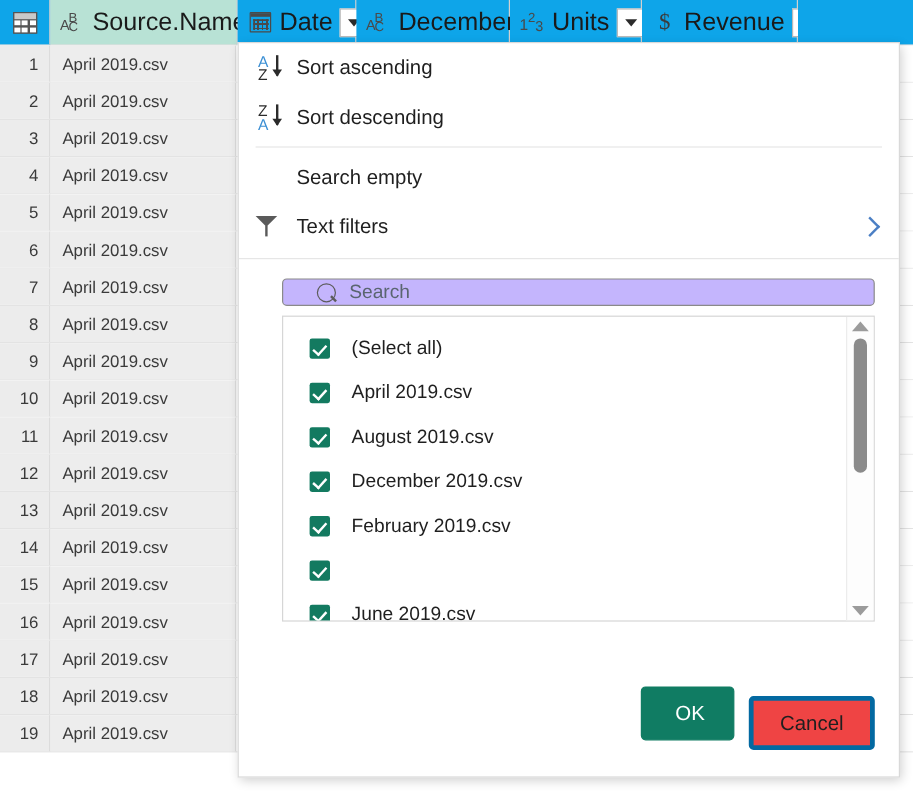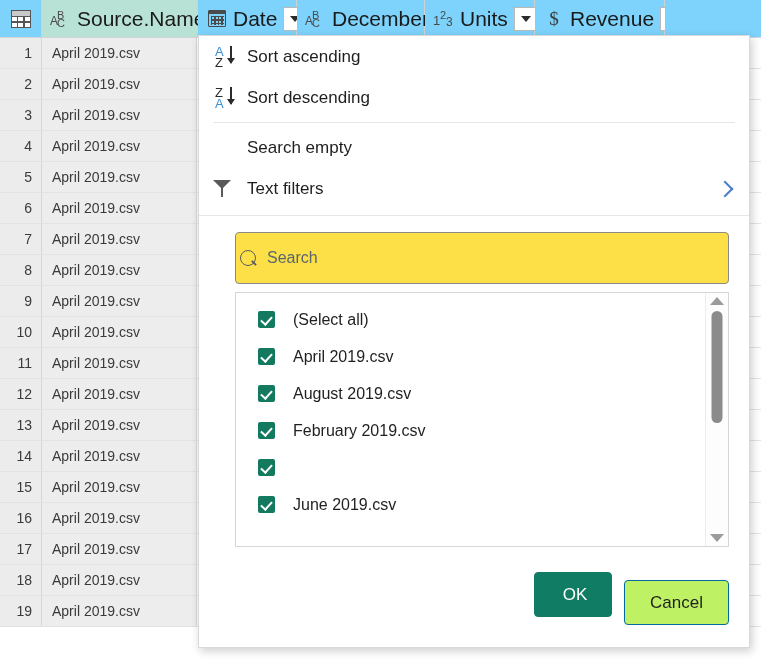--- a/index.html
+++ b/index.html
@@ -32,21 +32,21 @@
     display: flex;
     align-items: stretch;
     box-sizing: border-box;
   }
 
   .hcell {
     display: flex;
     align-items: center;
     box-sizing: border-box;
     border-right: 1px solid #d0d0d0;
-    background: #7dd3fc;
+    background: #0ea5e9;
     padding: 0 2px 0 8px;
     font-size: 15px;
     color: #1a1a1a;
     position: relative;
     white-space: nowrap;
   }
   .hcell.corner {
     width: 42px;
     justify-content: center;
     padding: 0;
@@ -296,28 +296,28 @@
     height: 1px;
     background: #e6e6e6;
     margin: 6px 0 0 0;
   }
 
   
   .search-wrap {
     margin: 16px 20px 0 36px;
   }
   .search-box {
-    height: 52px;
+    height: 23px;
     border: 1px solid #8a8a8a;
     border-radius: 4px;
     box-sizing: border-box;
     display: flex;
     align-items: center;
-    padding: 0 2px;
-    background: #fde047;
+    padding: 0 26px;
+    background: #c4b5fd;
   }
   .mag {
     width: 14px; height: 14px;
     border: 1.8px solid #5c5c5c;
     border-radius: 50%;
     position: relative;
     flex: none;
     margin-right: 9px;
     margin-left: 2px;
   }
@@ -440,23 +440,23 @@
     padding: 0 20px;
   }
   .btn-primary {
     background: #107c63;
     color: #ffffff;
     border: 1px solid #107c63;
     min-width: 78px;
     padding-left: 24px;
   }
   .btn-secondary {
-    background: #bef264;
+    background: #ef4444;
     color: #1f1f1f;
-    border: 1px solid #0369a1;
+    border: 4px solid #0369a1;
     min-width: 105px;
     margin-top: 16px;
   }
 </style>
 </head>
 <body>
 
 <div id="grid">
 
   <div class="grid-header">
@@ -693,20 +693,24 @@
         <div class="list-row">
           <span class="cbx"></span>
           <span>April 2019.csv</span>
         </div>
         <div class="list-row">
           <span class="cbx"></span>
           <span>August 2019.csv</span>
         </div>
         <div class="list-row">
           <span class="cbx"></span>
+          <span>December 2019.csv</span>
+        </div>
+        <div class="list-row">
+          <span class="cbx"></span>
           <span>February 2019.csv</span>
         </div>
         <div class="list-row">
           <span class="cbx"></span>
         </div>
         <div class="list-row">
           <span class="cbx"></span>
           <span>June 2019.csv</span>
         </div>
       </div>

